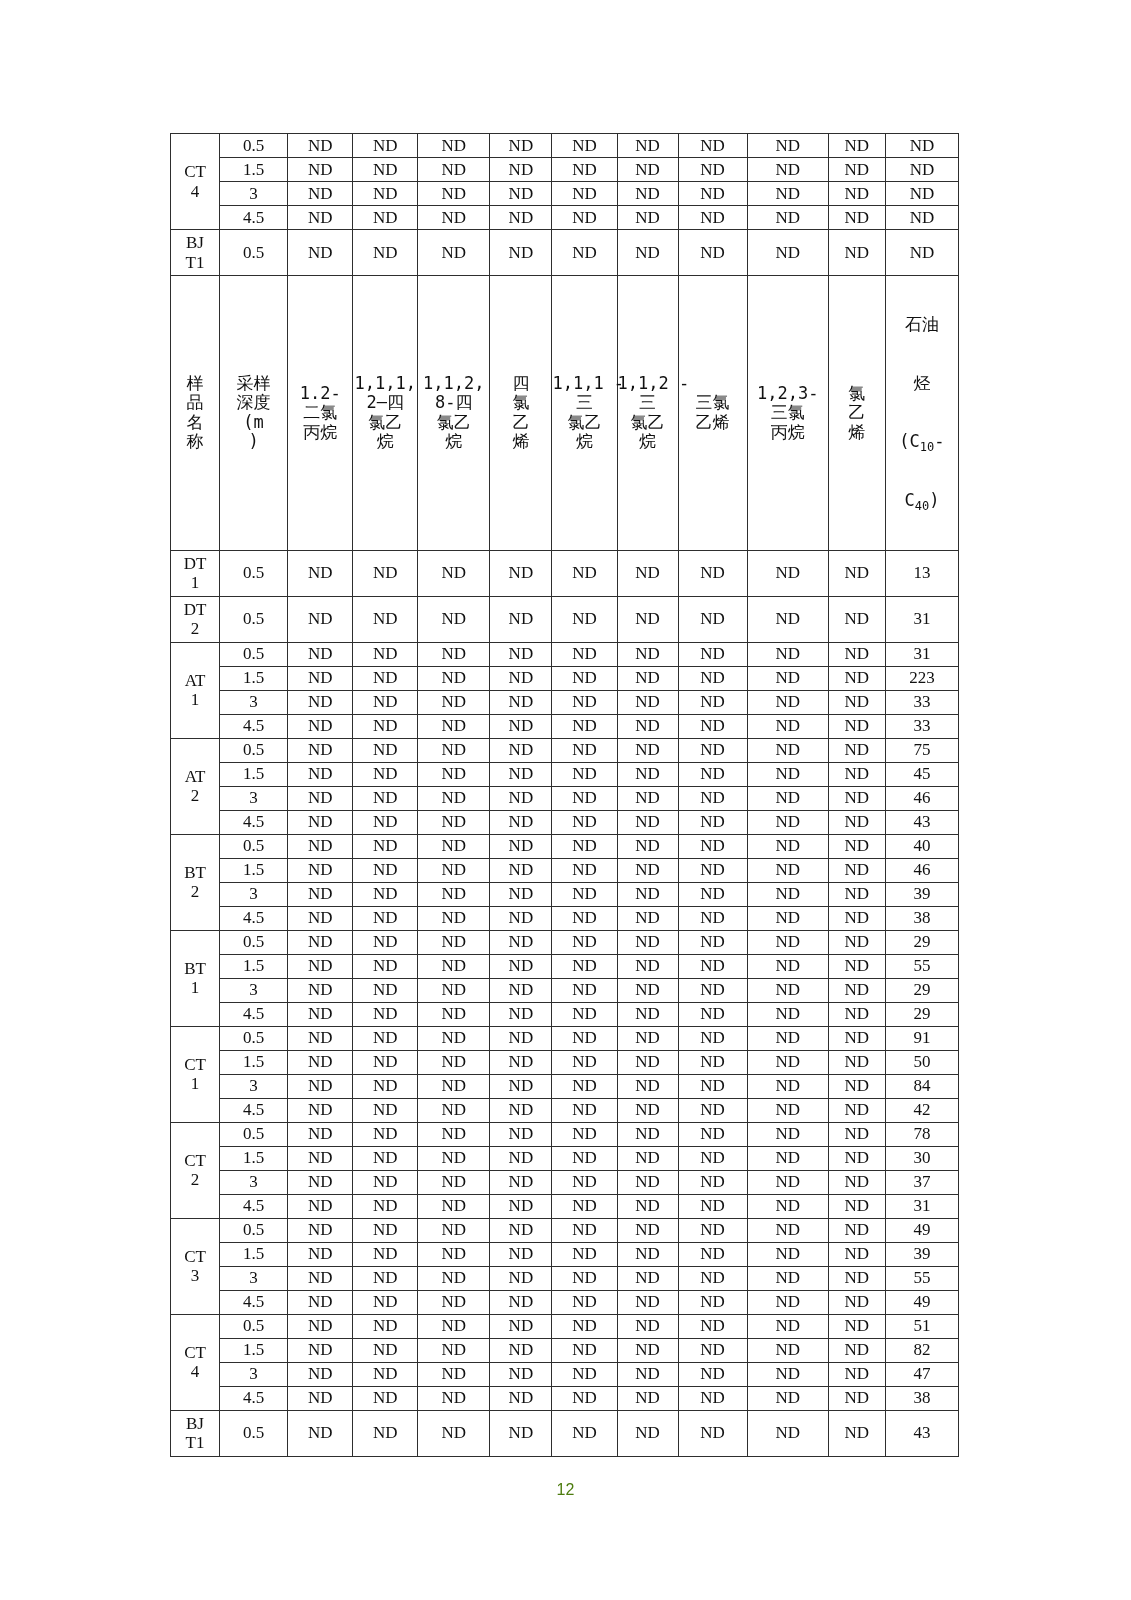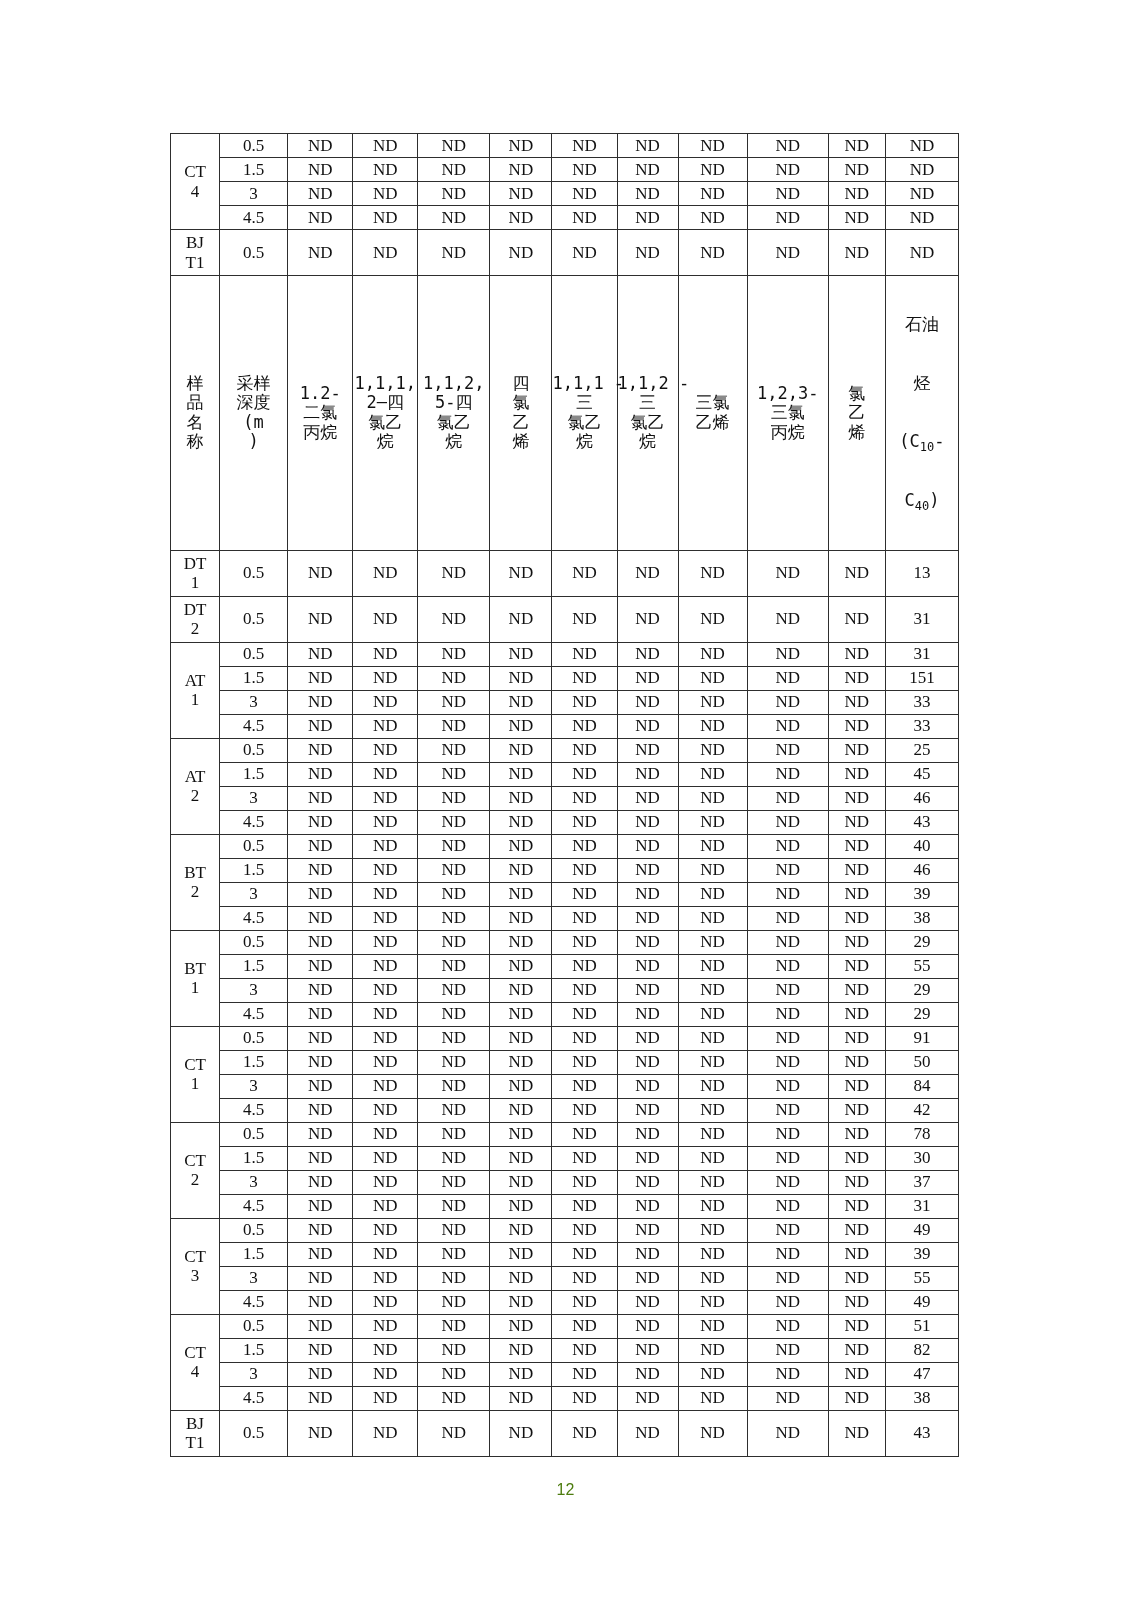--- a/index.html
+++ b/index.html
@@ -162,21 +162,21 @@
 (m
 )</td>
         <td class="cjk pre">1.2-
 二氯
 丙烷</td>
         <td class="cjk pre">1,1,1,
 2—四
 氯乙
 烷</td>
         <td class="cjk pre">1,1,2,
-5-四
+8-四
 氯乙
 烷</td>
         <td class="cjk pre">四
 氯
 乙
 烯</td>
         <td class="cjk pre">1,1,1 -
 三
 氯乙
 烷</td>
@@ -251,21 +251,21 @@
           <td class="depth">1.5</td>
           <td class="nd">ND</td>
           <td class="nd">ND</td>
           <td class="nd">ND</td>
           <td class="nd">ND</td>
           <td class="nd">ND</td>
           <td class="nd">ND</td>
           <td class="nd">ND</td>
           <td class="nd">ND</td>
           <td class="nd">ND</td>
-          <td class="petro">151</td>
+          <td class="petro">223</td>
         </tr>
         <tr class="short">
           <td class="depth">3</td>
           <td class="nd">ND</td>
           <td class="nd">ND</td>
           <td class="nd">ND</td>
           <td class="nd">ND</td>
           <td class="nd">ND</td>
           <td class="nd">ND</td>
           <td class="nd">ND</td>
@@ -292,21 +292,21 @@
           <td class="depth">0.5</td>
           <td class="nd">ND</td>
           <td class="nd">ND</td>
           <td class="nd">ND</td>
           <td class="nd">ND</td>
           <td class="nd">ND</td>
           <td class="nd">ND</td>
           <td class="nd">ND</td>
           <td class="nd">ND</td>
           <td class="nd">ND</td>
-          <td class="petro">25</td>
+          <td class="petro">75</td>
         </tr>
         <tr class="short">
           <td class="depth">1.5</td>
           <td class="nd">ND</td>
           <td class="nd">ND</td>
           <td class="nd">ND</td>
           <td class="nd">ND</td>
           <td class="nd">ND</td>
           <td class="nd">ND</td>
           <td class="nd">ND</td>

